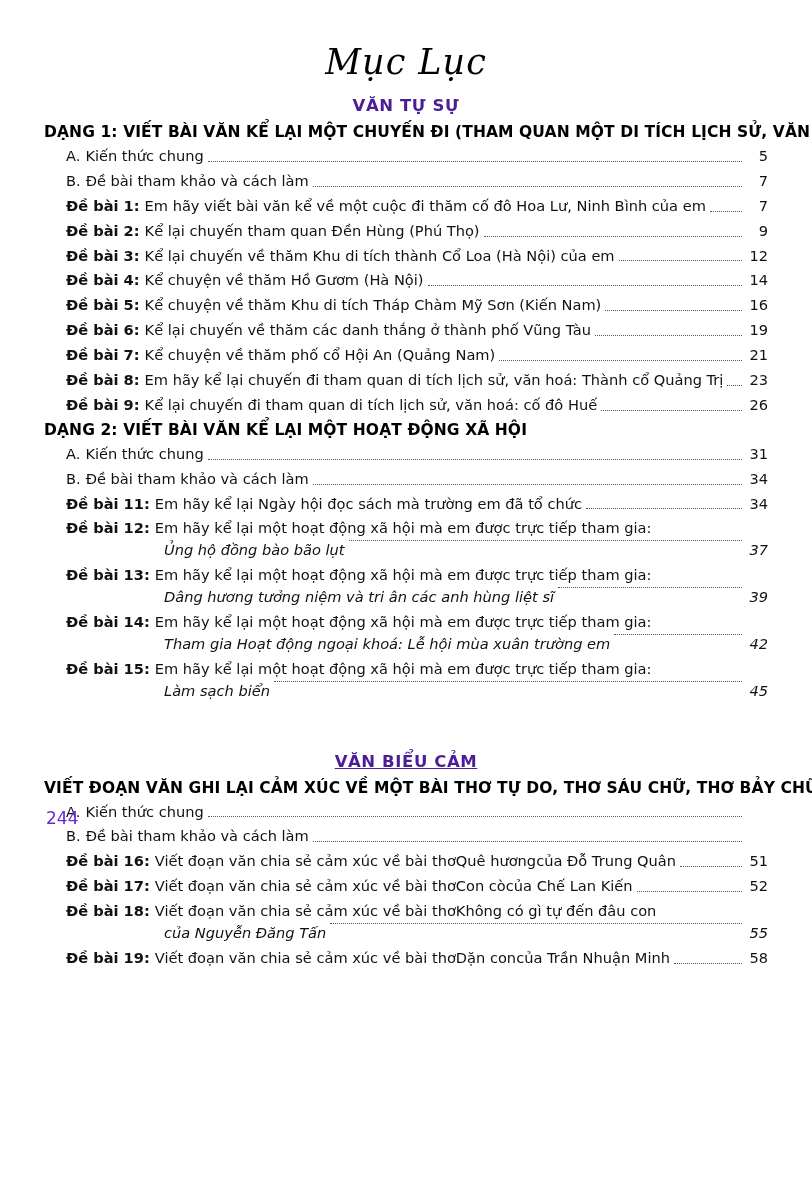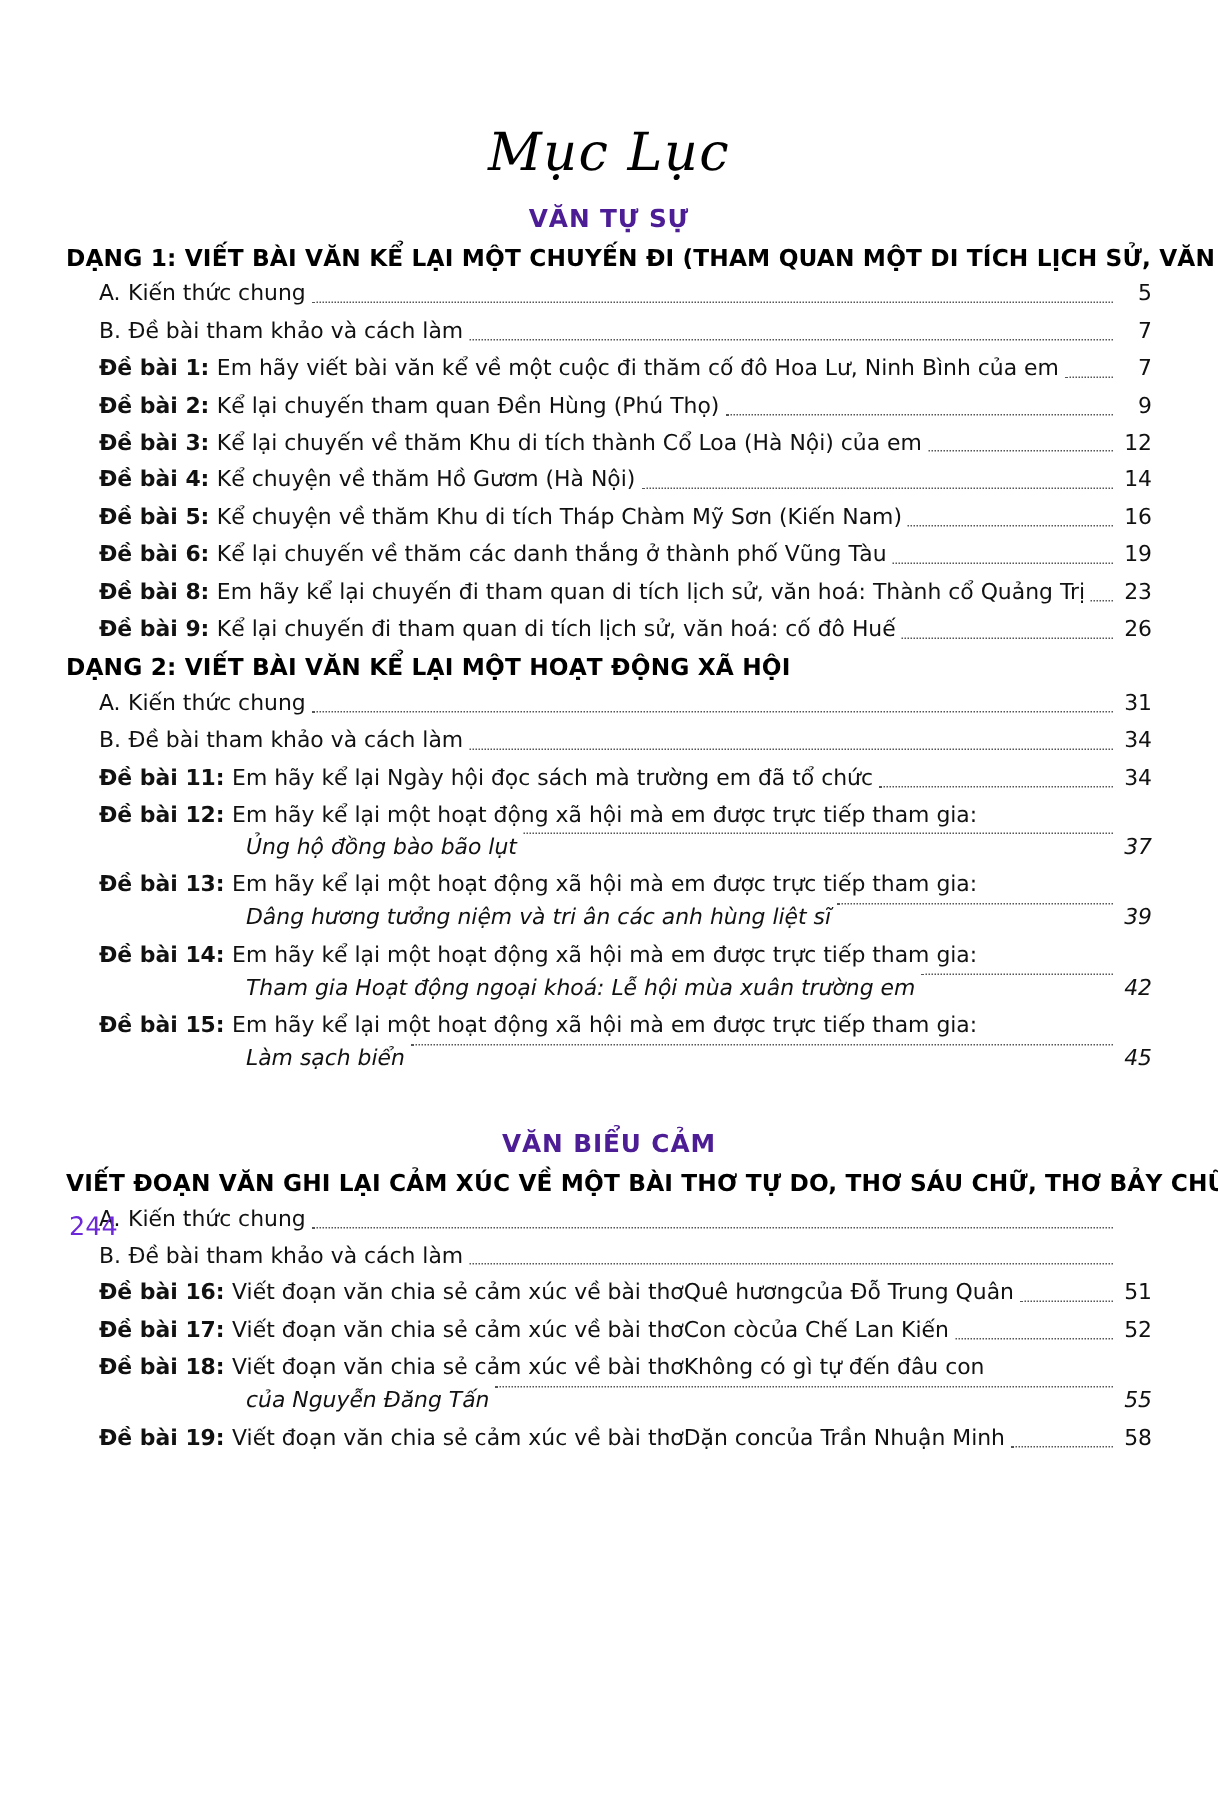--- a/index.html
+++ b/index.html
@@ -12,21 +12,21 @@
     background: #ffffff;
     font-family: "DejaVu Sans", sans-serif;
     color: #111111;
     position: relative;
     overflow: hidden;
   }
   .page {
     width: 812px;
     height: 864px;
     box-sizing: border-box;
-    padding: 64px 44px 0 44px;
+    padding: 24px 44px 0 44px;
     position: relative;
   }
   .title {
     text-align: center;
     font-family: "DejaVu Serif", serif;
     font-style: italic;
     font-size: 35px;
     font-weight: 400;
     letter-spacing: 1px;
     margin: 18px 0 14px 0;
@@ -34,21 +34,22 @@
   }
   .section-head {
     text-align: center;
     font-weight: bold;
     font-size: 16.5px;
     letter-spacing: 0.6px;
     margin: 10px 0 8px 0;
     color: #4c1d95;
   }
   .section-head.spaced {
-    margin-top: 36px;
+    margin-top: 50px;
+    text-decoration: underline;
   }
   .dang {
     font-weight: bold;
     font-size: 15.5px;
     letter-spacing: 0.1px;
     margin: 5px 0 4px 0;
     color: #000;
     white-space: nowrap;
   }
   .entry {
@@ -186,20 +187,27 @@
   </div>
 
   <div class="entry">
     <span class="indent-de"></span>
     <span class="lbl">Đề bài 6:</span>
     <span class="txt">Kể lại chuyến về thăm các danh thắng ở thành phố Vũng Tàu</span>
     <span class="dots"></span>
     <span class="pg">19</span>
   </div>
 
+  <div class="entry">
+    <span class="indent-de"></span>
+    <span class="lbl">Đề bài 7:</span>
+    <span class="txt">Kể chuyện về thăm phố cổ Hội An (Quảng Nam)</span>
+    <span class="dots"></span>
+    <span class="pg">21</span>
+  </div>
 
   <div class="entry">
     <span class="indent-de"></span>
     <span class="lbl">Đề bài 8:</span>
     <span class="txt">Em hãy kể lại chuyến đi tham quan di tích lịch sử, văn hoá: Thành cổ Quảng Trị</span>
     <span class="dots"></span>
     <span class="pg">23</span>
   </div>
 
   <div class="entry">

